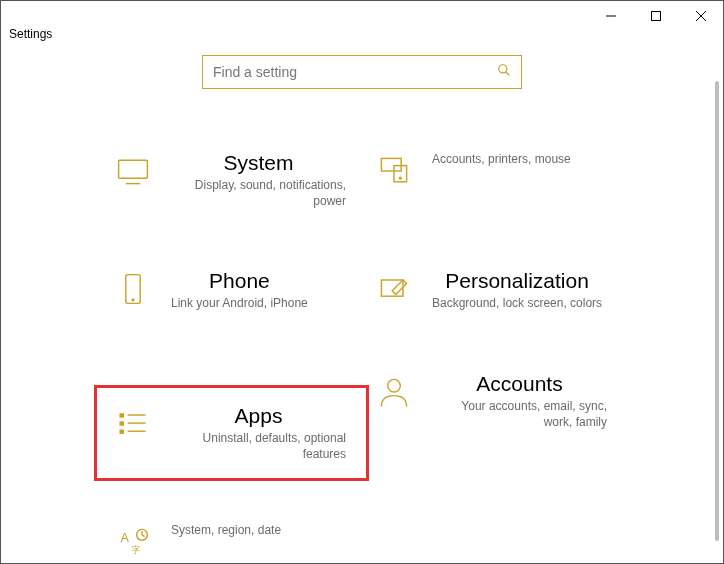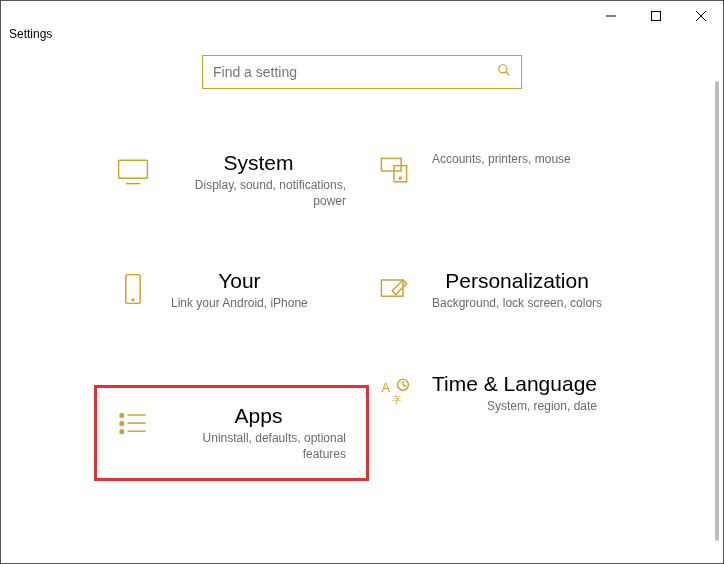--- a/index.html
+++ b/index.html
@@ -161,21 +161,21 @@
   </div>
 
   <div class="tile">
     <div class="icon">
       <svg width="36" height="36" viewBox="0 0 40 40">
           <rect x="12" y="4" width="16" height="32" rx="2"></rect>
           <circle cx="20" cy="32" r="1"></circle>
         </svg>
     </div>
     <div class="text">
-      <div class="label">Your</div>
+      <div class="label">Phone</div>
       <div class="desc">Link your Android, iPhone</div>
     </div>
   </div>
 
 
   <div class="tile">
     <div class="icon">
       <svg width="36" height="36" viewBox="0 0 40 40">
           <rect x="6" y="10" width="24" height="18"></rect>
           <path d="M18 22 L30 10 L34 14 L22 26 Z"></path>
@@ -197,32 +197,43 @@
         <line x1="14" y1="19" x2="34" y2="19"></line>
         <line x1="14" y1="28" x2="34" y2="28"></line>
       </svg>
     </div>
     <div class="text">
       <div class="label">Apps</div>
       <div class="desc">Uninstall, defaults, optional features</div>
     </div>
   </div>
 
+  <div class="tile">
+    <div class="icon">
+      <svg width="36" height="36" viewBox="0 0 40 40">
+          <circle cx="20" cy="13" r="7"></circle>
+          <path d="M6 36 Q6 24 20 24 Q34 24 34 36"></path>
+        </svg>
+    </div>
+    <div class="text">
+      <div class="label">Accounts</div>
+      <div class="desc">Your accounts, email, sync, work, family</div>
+    </div>
+  </div>
 
   <div class="tile">
     <div class="icon">
       <svg width="36" height="36" viewBox="0 0 40 40">
           <text x="6" y="20" font-size="14" fill="#c9a227" stroke="none">A</text>
           <text x="18" y="32" font-size="10" fill="#c9a227" stroke="none">字</text>
           <circle cx="30" cy="12" r="6"></circle>
           <line x1="30" y1="12" x2="30" y2="8"></line>
           <line x1="30" y1="12" x2="33" y2="14"></line>
         </svg>
     </div>
     <div class="text">
-      <div class="label">Time &amp; Language</div>
       <div class="desc">System, region, date</div>
     </div>
   </div>
 
 </div>
 
 <div class="scrollbar"></div>
 
 </body></html>

